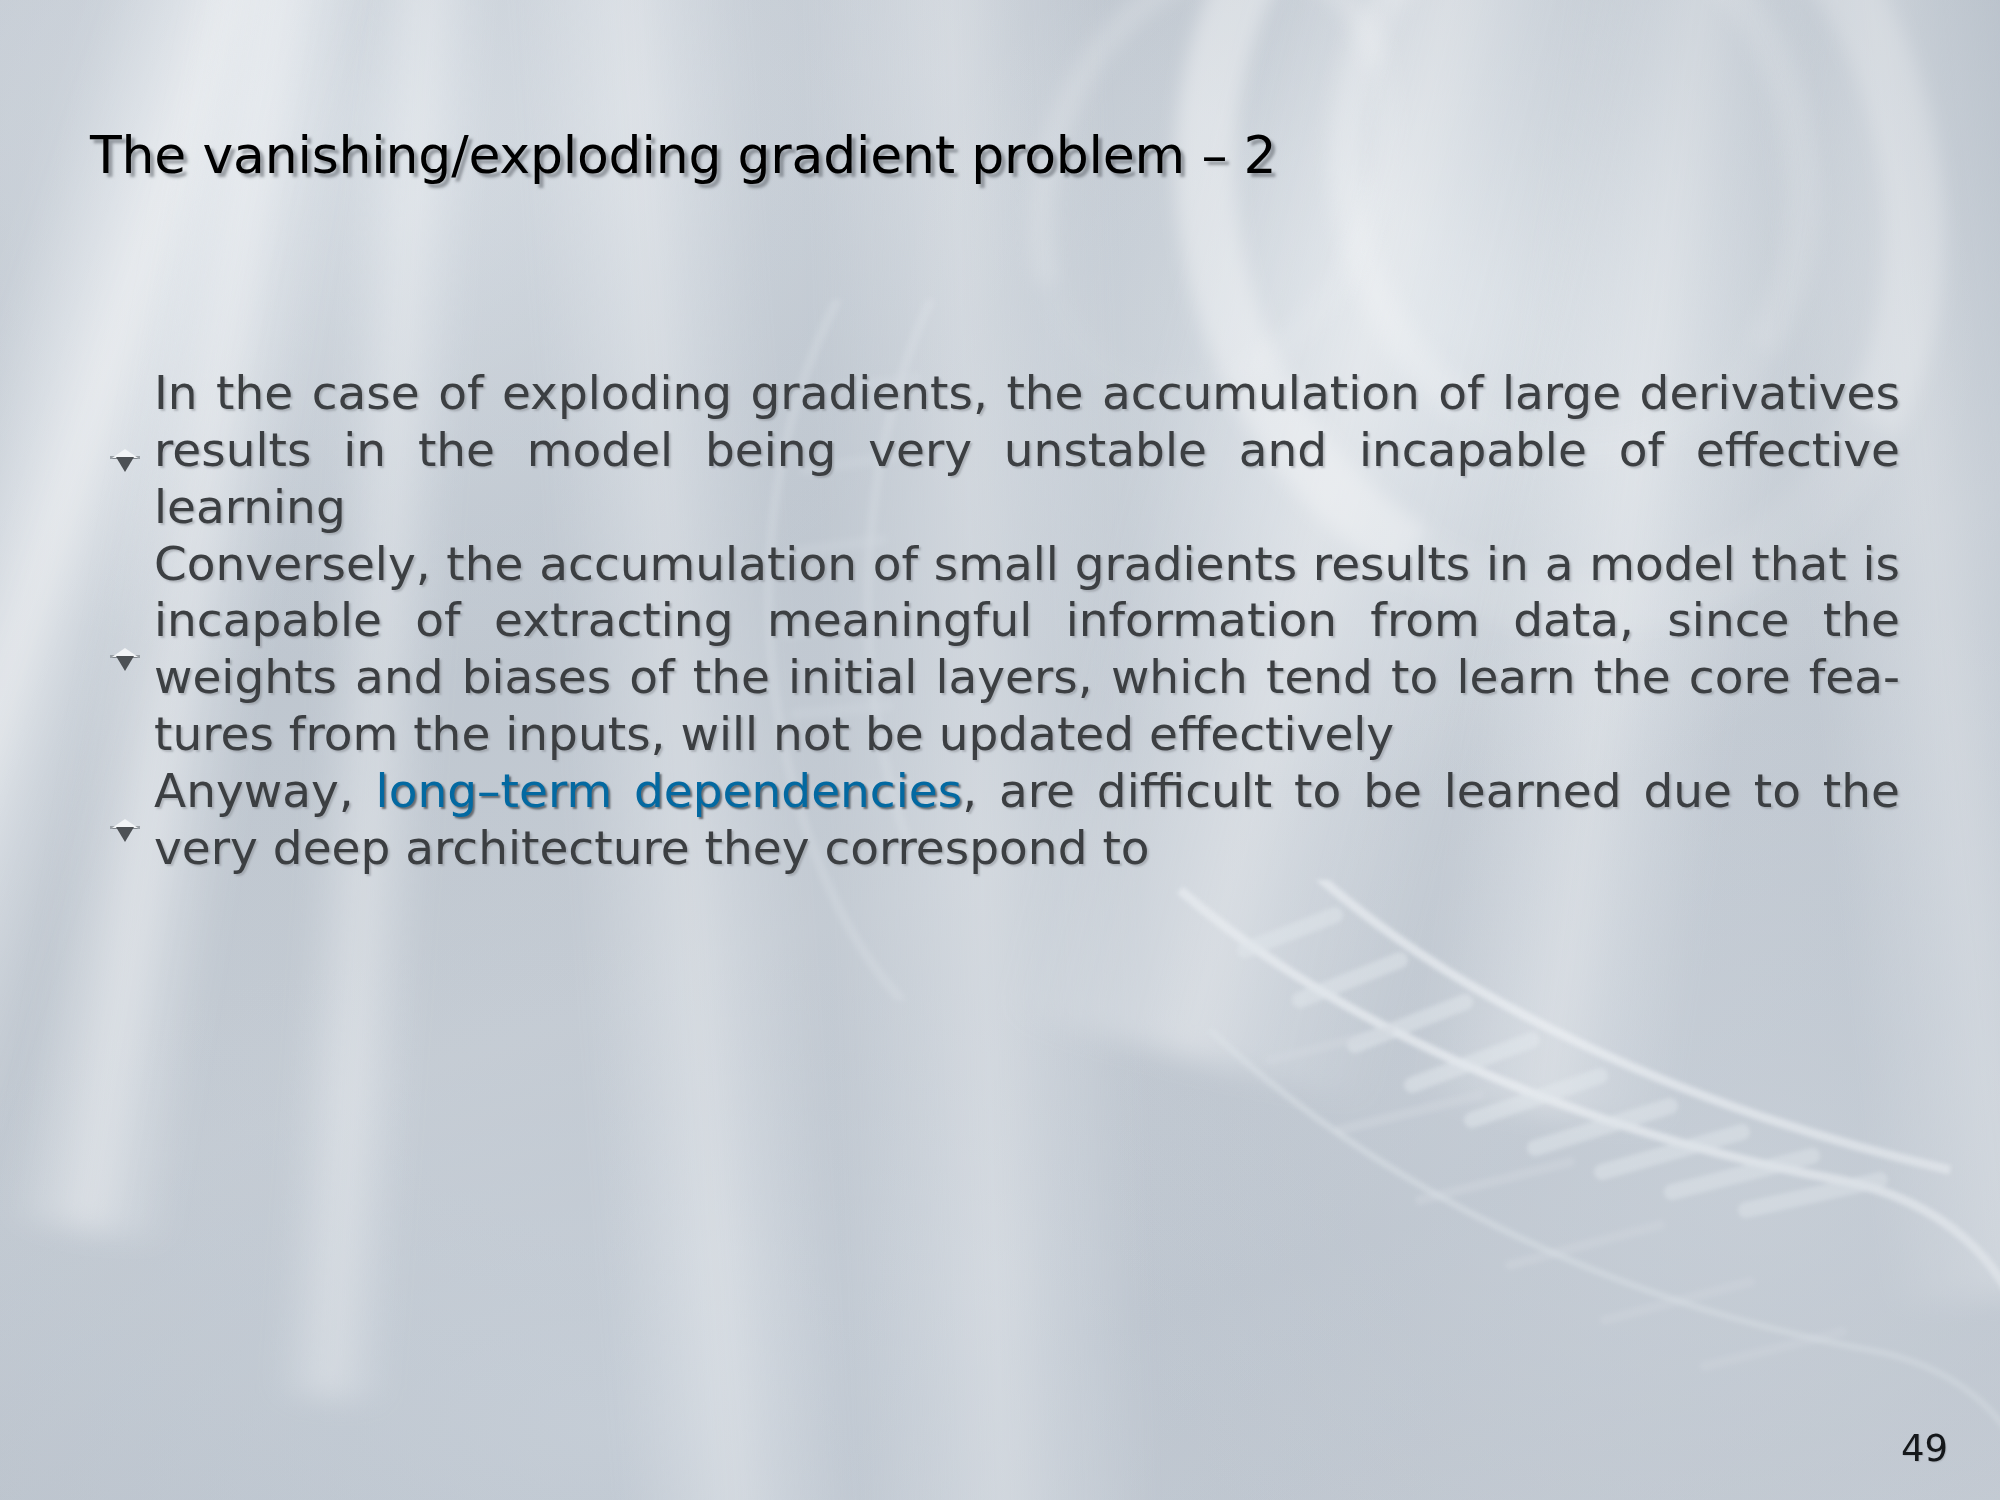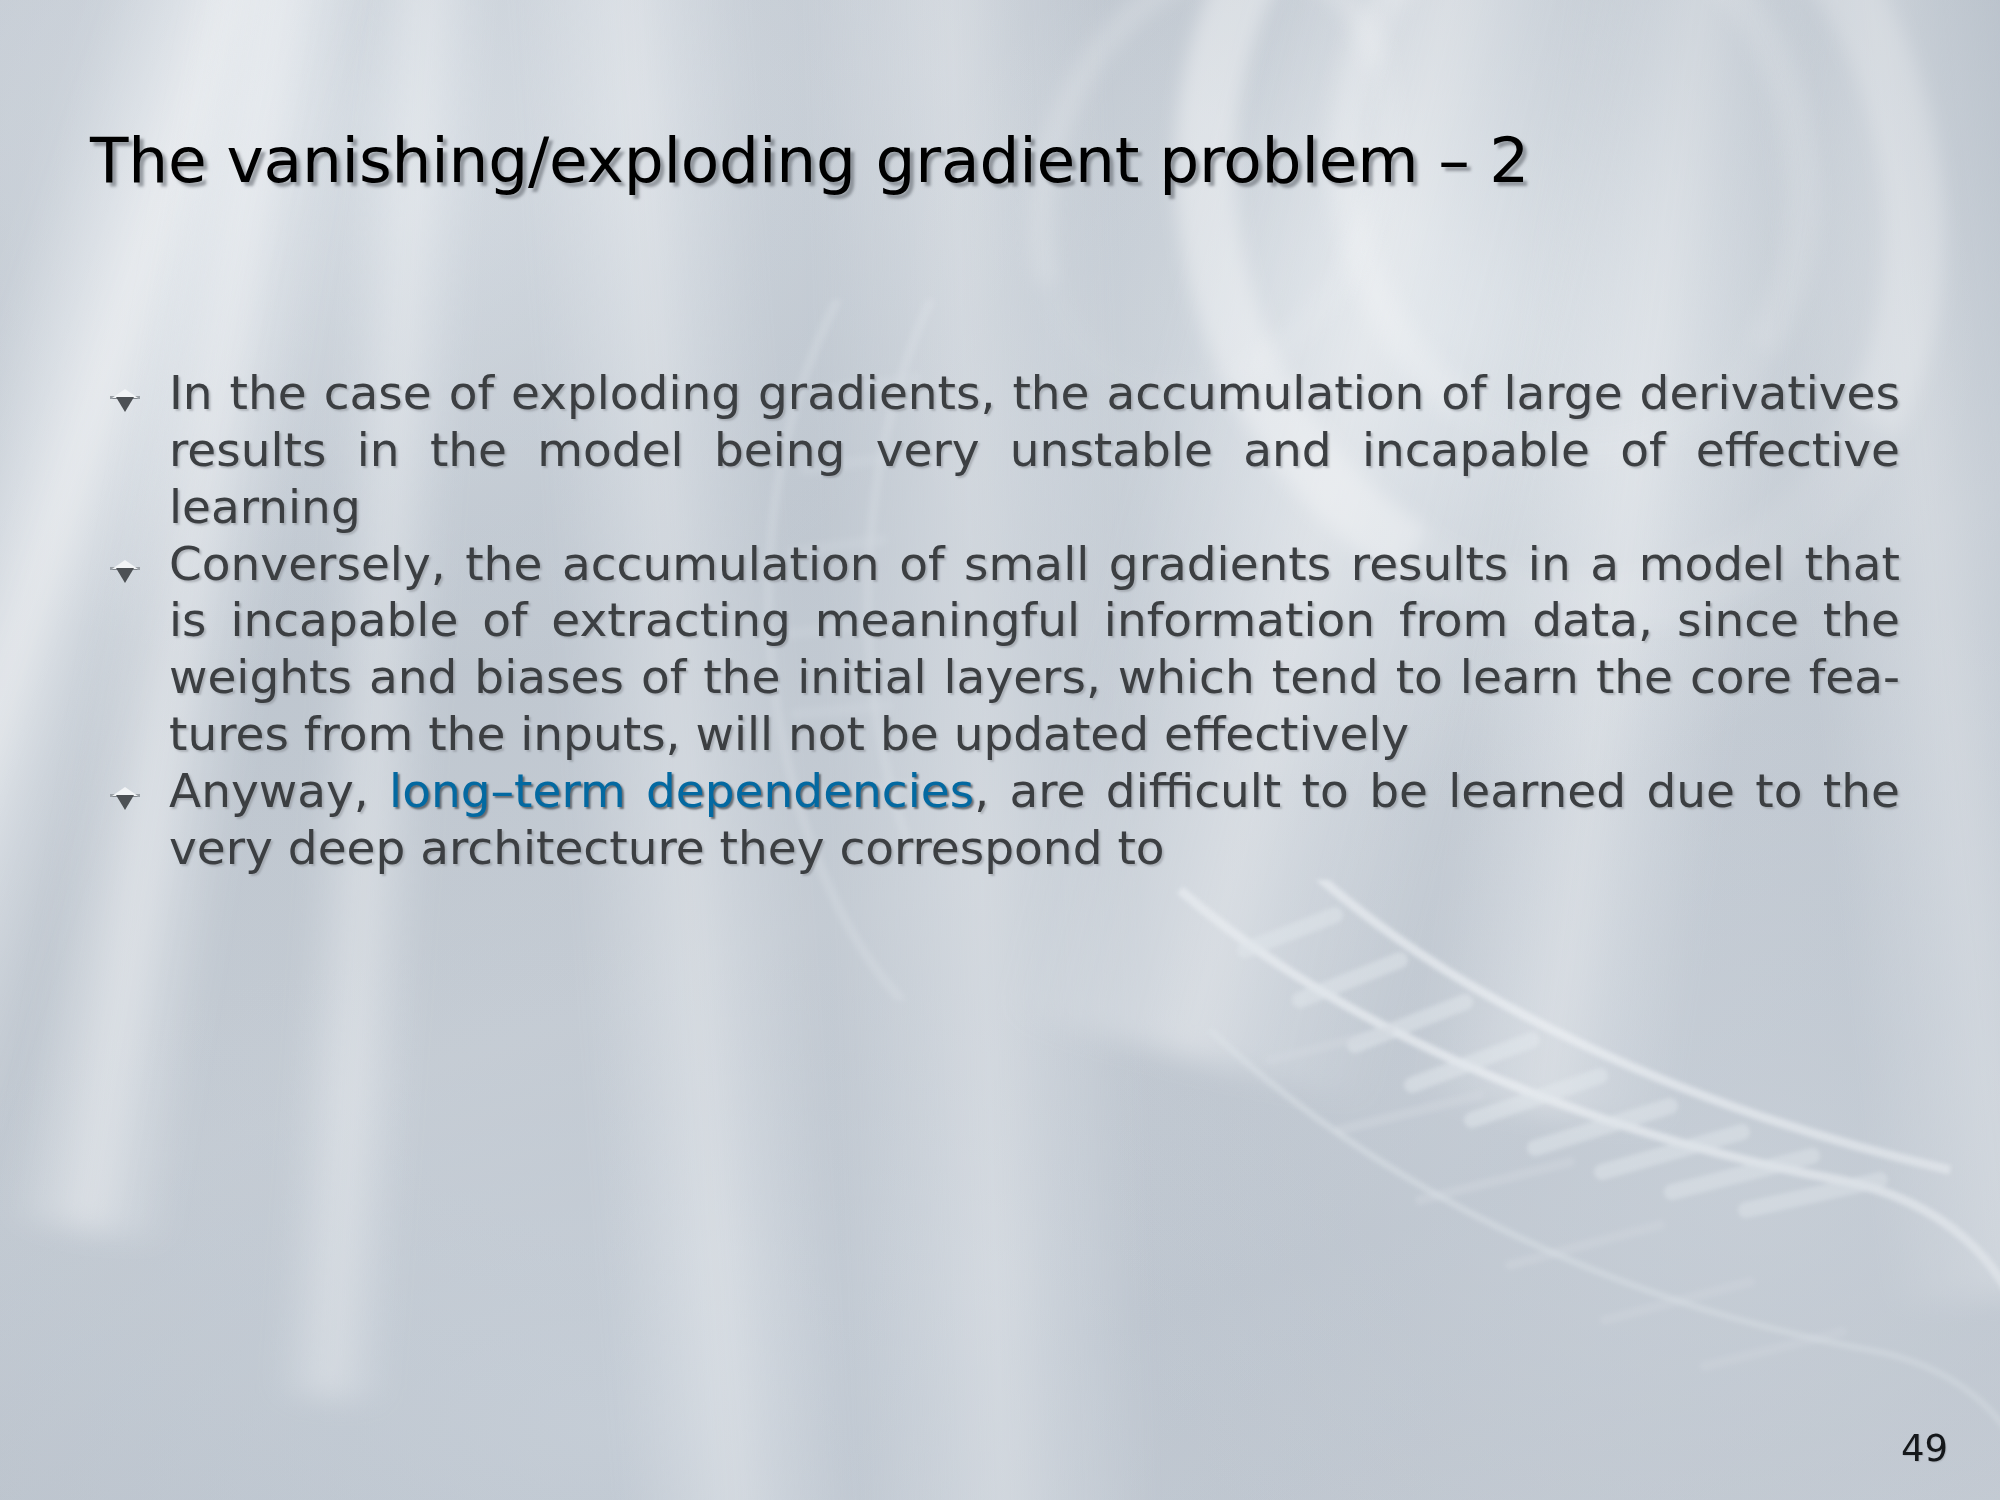--- a/index.html
+++ b/index.html
@@ -94,40 +94,39 @@
   .content {
     position: absolute;
     inset: 0;
   }
 
   .slide-title {
     position: absolute;
     left: 90px;
     top: 128px;
     width: 1850px;
-    font-size: 63px;
+    font-size: 52px;
     line-height: 1.05;
     color: #000000;
     letter-spacing: -0.2px;
     text-shadow: 4px 4px 3px rgba(90,95,102,0.55);
     white-space: nowrap;
   }
 
   .body-block {
     position: absolute;
     left: 110px;
     top: 365px;
     width: 1790px;
   }
 
   .bullet-row {
     display: flex;
-    align-items: flex-start;
+    align-items: center;
     margin-bottom: 0px;
-    gap: 15px;
   }
 
   .bullet-marker {
     flex: 0 0 auto;
     width: 30px;
     height: 30px;
     margin-top: 20px;
     margin-right: 14px;
     position: relative;
   }

